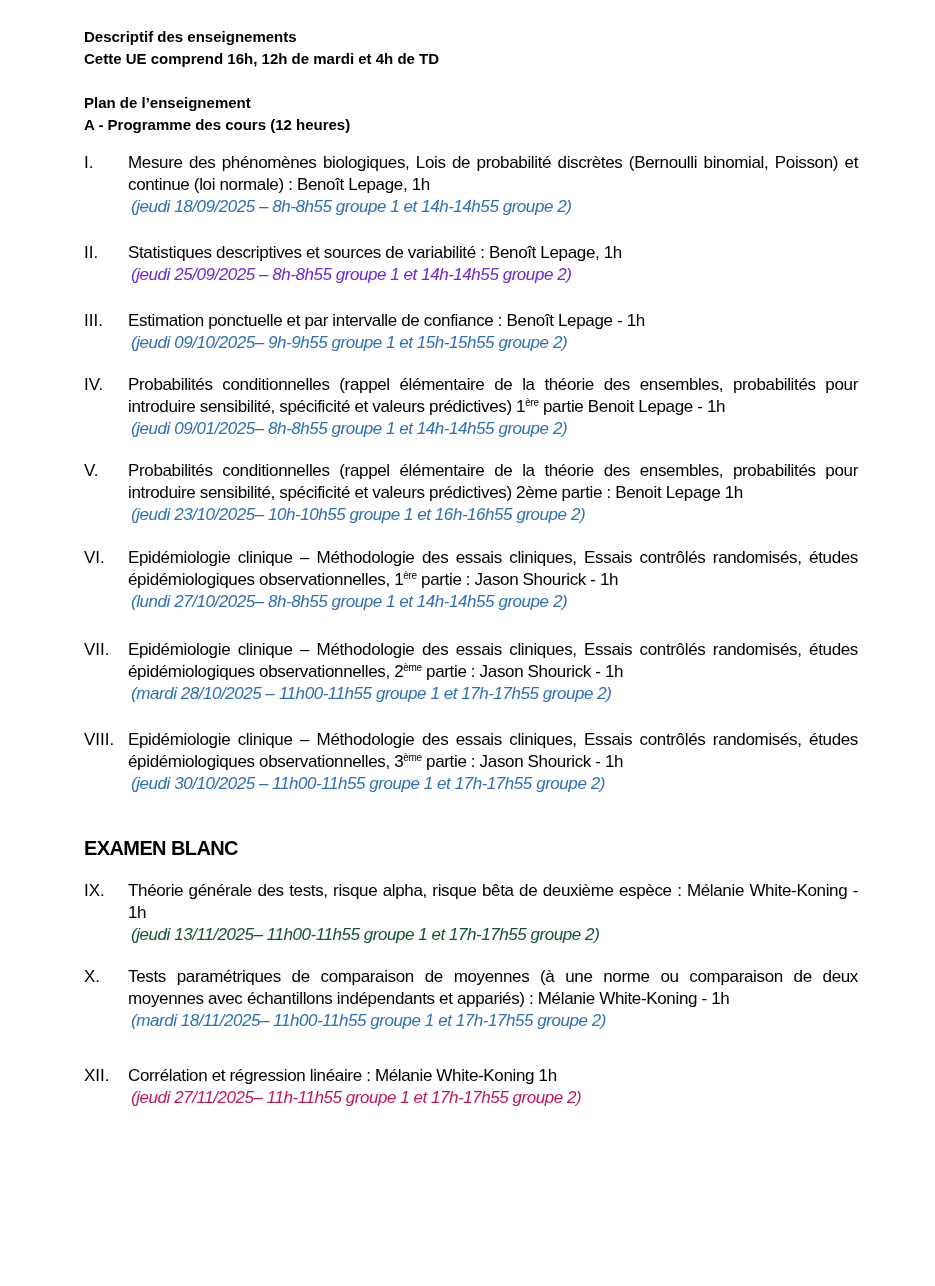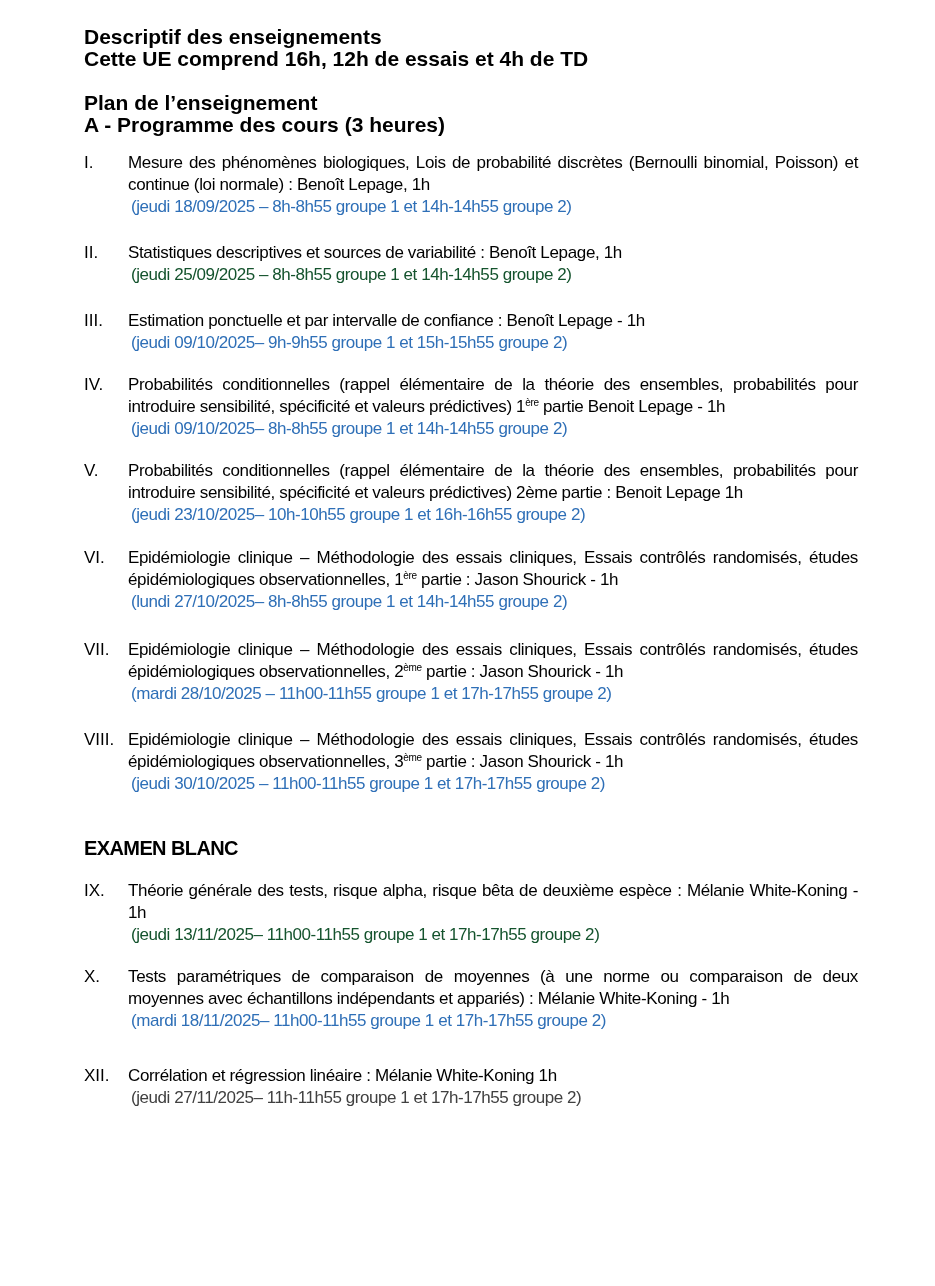--- a/index.html
+++ b/index.html
@@ -16,21 +16,21 @@
       color: #000000;
     }
     .page {
       position: absolute;
       left: 84px;
       top: 26px;
       width: 774px;
     }
     .head-line {
       font-weight: bold;
-      font-size: 21px;
+      font-size: 15px;
       line-height: 22px;
       margin: 0;
     }
     .gap { height: 22px; }
     .items { margin-top: 16px; }
     .item {
       position: relative;
       padding-left: 44px;
       font-size: 17px;
       line-height: 22px;
@@ -47,65 +47,66 @@
       text-align: justify;
       text-align-last: left;
     }
     .item .title sup {
       font-size: 10px;
       line-height: 0;
       vertical-align: 6px;
     }
     .item .date {
       color: #2E6FB7;
+      font-style: italic;
       padding-left: 3px;
       letter-spacing: -0.45px;
     }
     .exam {
       font-weight: bold;
       font-size: 20px;
       line-height: 22px;
       letter-spacing: -0.6px;
       margin: 0;
     }
   </style>
 </head>
 <body>
 
 <div class="page">
   <p class="head-line">Descriptif des enseignements</p>
-  <p class="head-line">Cette UE comprend 16h, 12h de essais et 4h de TD</p>
+  <p class="head-line">Cette UE comprend 16h, 12h de mardi et 4h de TD</p>
   <div class="gap"></div>
   <p class="head-line">Plan de l’enseignement</p>
-  <p class="head-line">A - Programme des cours (3 heures)</p>
+  <p class="head-line">A - Programme des cours (12 heures)</p>
 
   <div class="items">
 
     <div class="item" style="margin-top:0;">
       <span class="num">I.</span>
       <div class="title"><span>Mesure des phénomènes biologiques, Lois de probabilité discrètes (Bernoulli binomial, Poisson) et continue (loi normale) : Benoît Lepage, 1h</span></div>
       <div class="date" style="color: rgb(46, 111, 183);">(jeudi 18/09/2025 – 8h-8h55 groupe 1 et 14h-14h55 groupe 2)</div>
     </div>
 
     <div class="item" style="margin-top:24px;">
       <span class="num">II.</span>
       <div class="title"><span>Statistiques descriptives et sources de variabilité : Benoît Lepage, 1h</span></div>
-      <div class="date" style="color: #14532d;">(jeudi 25/09/2025 – 8h-8h55 groupe 1 et 14h-14h55 groupe 2)</div>
+      <div class="date" style="color: #6d28d9;">(jeudi 25/09/2025 – 8h-8h55 groupe 1 et 14h-14h55 groupe 2)</div>
     </div>
 
     <div class="item" style="margin-top:24px;">
       <span class="num">III.</span>
       <div class="title"><span>Estimation ponctuelle et par intervalle de confiance : Benoît Lepage - 1h</span></div>
       <div class="date" style="color: rgb(46, 111, 183);">(jeudi 09/10/2025– 9h-9h55 groupe 1 et 15h-15h55 groupe 2)</div>
     </div>
 
     <div class="item" style="margin-top:20px;">
       <span class="num">IV.</span>
       <div class="title"><span>Probabilités conditionnelles (rappel élémentaire de la théorie des ensembles, probabilités pour introduire sensibilité, spécificité et valeurs prédictives) 1</span><sup>ère</sup><span> partie Benoit Lepage - 1h</span></div>
-      <div class="date" style="color: rgb(46, 111, 183);">(jeudi 09/10/2025– 8h-8h55 groupe 1 et 14h-14h55 groupe 2)</div>
+      <div class="date" style="color: rgb(46, 111, 183);">(jeudi 09/01/2025– 8h-8h55 groupe 1 et 14h-14h55 groupe 2)</div>
     </div>
 
     <div class="item" style="margin-top:20px;">
       <span class="num">V.</span>
       <div class="title"><span>Probabilités conditionnelles (rappel élémentaire de la théorie des ensembles, probabilités pour introduire sensibilité, spécificité et valeurs prédictives) 2ème partie : Benoit Lepage 1h</span></div>
       <div class="date" style="color: rgb(46, 111, 183);">(jeudi 23/10/2025– 10h-10h55 groupe 1 et 16h-16h55 groupe 2)</div>
     </div>
 
     <div class="item" style="margin-top:21px;">
       <span class="num">VI.</span>
@@ -136,17 +137,17 @@
     <div class="item" style="margin-top:20px;">
       <span class="num">X.</span>
       <div class="title"><span>Tests paramétriques de comparaison de moyennes (à une norme ou comparaison de deux moyennes avec échantillons indépendants et appariés) : Mélanie White-Koning - 1h</span></div>
       <div class="date" style="color: rgb(46, 111, 183);">(mardi 18/11/2025– 11h00-11h55 groupe 1 et 17h-17h55 groupe 2)</div>
     </div>
 
 
     <div class="item" style="margin-top:33px;">
       <span class="num">XII.</span>
       <div class="title"><span>Corrélation et régression linéaire : Mélanie White-Koning 1h</span></div>
-      <div class="date" style="color: #404040;">(jeudi 27/11/2025– 11h-11h55 groupe 1 et 17h-17h55 groupe 2)</div>
+      <div class="date" style="color: #be185d;">(jeudi 27/11/2025– 11h-11h55 groupe 1 et 17h-17h55 groupe 2)</div>
     </div>
 
   </div>
 </div>
 
 </body></html>

